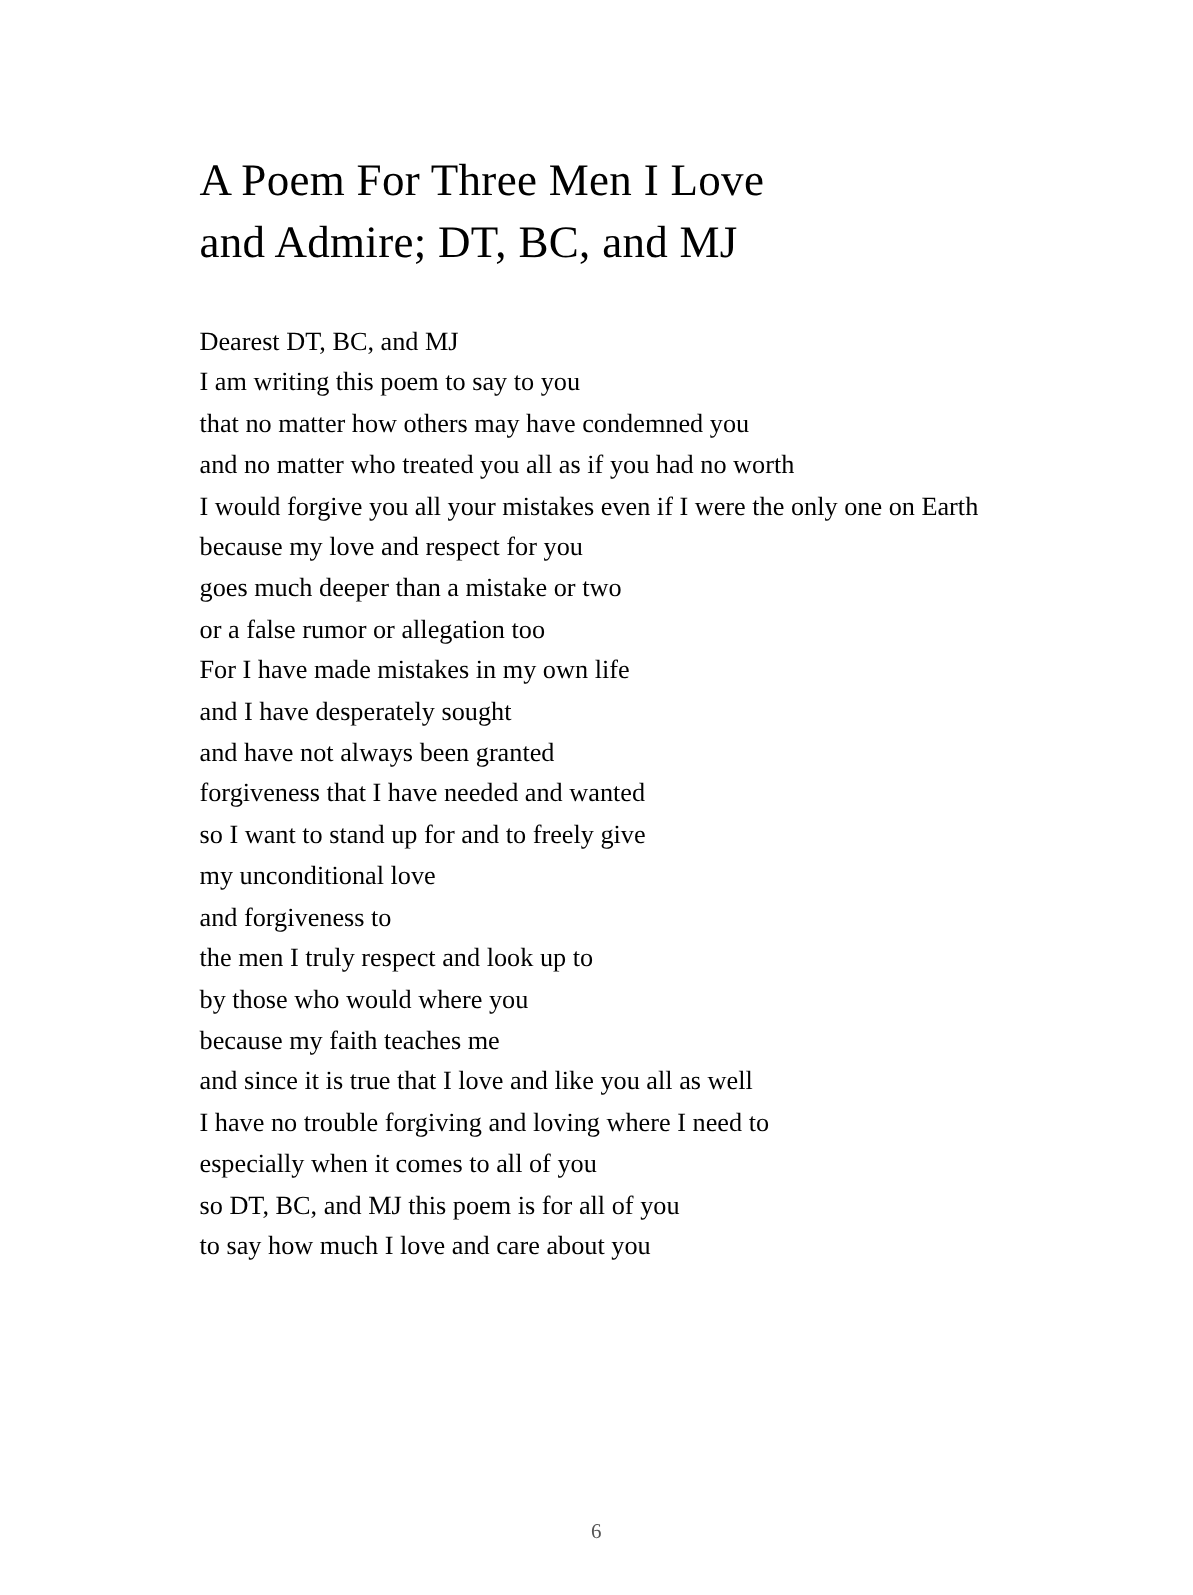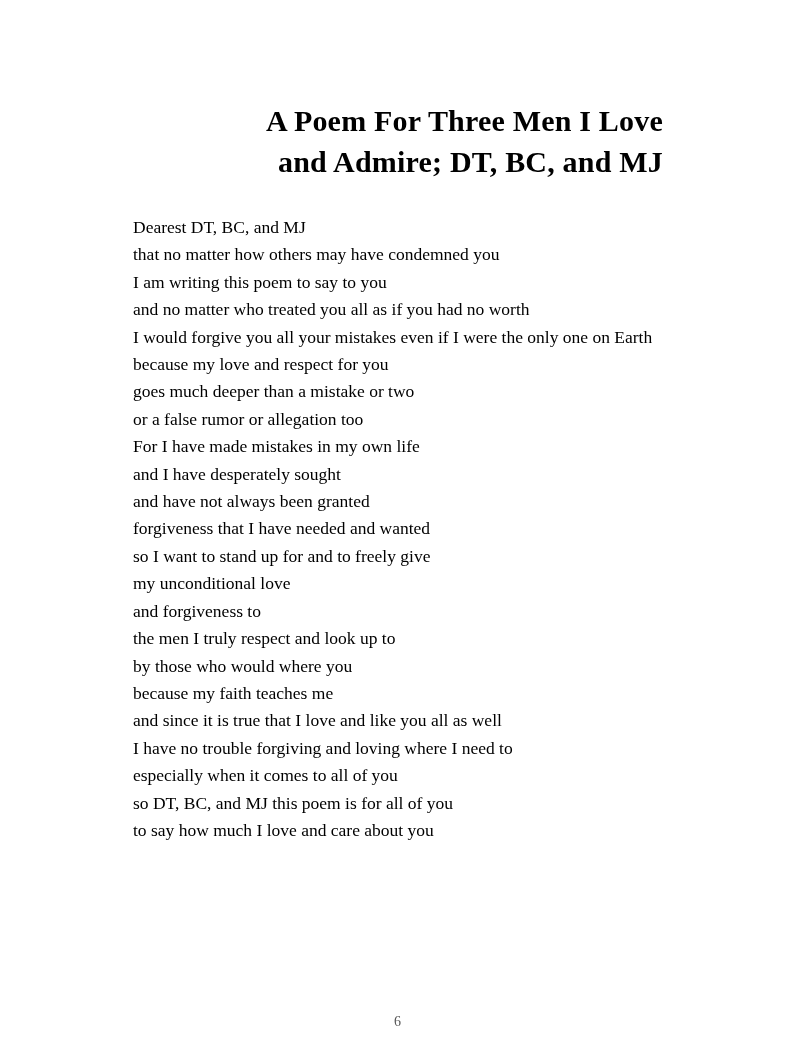--- a/index.html
+++ b/index.html
@@ -17,22 +17,22 @@
     position: relative;
     overflow: hidden;
   }
   .content {
     position: absolute;
     left: 133px;
     top: 100px;
     width: 530px;
   }
   .title {
-    text-align: right;
-    font-weight: bold;
+    text-align: left;
+    font-weight: normal;
     font-size: 30px;
     line-height: 41px;
     margin-bottom: 32px;
     letter-spacing: 0.2px;
   }
   .poem-body {
     font-size: 17.5px;
     margin-top: 28px;
   }
   .poem-body .poem-line {
@@ -53,22 +53,22 @@
 <body>
 
 <div class="page">
   <div class="content">
     <h1 class="title">
       <span>A Poem For Three Men I Love</span><br>
       <span>and Admire; DT, BC, and MJ</span>
     </h1>
     <div class="poem-body">
         <div class="poem-line">Dearest DT, BC, and MJ</div>
+        <div class="poem-line">I am writing this poem to say to you</div>
         <div class="poem-line">that no matter how others may have condemned you</div>
-        <div class="poem-line">I am writing this poem to say to you</div>
         <div class="poem-line">and no matter who treated you all as if you had no worth</div>
         <div class="poem-line">I would forgive you all your mistakes even if I were the only one on Earth</div>
         <div class="poem-line">because my love and respect for you</div>
         <div class="poem-line">goes much deeper than a mistake or two</div>
         <div class="poem-line">or a false rumor or allegation too</div>
         <div class="poem-line">For I have made mistakes in my own life</div>
         <div class="poem-line">and I have desperately sought</div>
         <div class="poem-line">and have not always been granted</div>
         <div class="poem-line">forgiveness that I have needed and wanted</div>
         <div class="poem-line">so I want to stand up for and to freely give</div>

